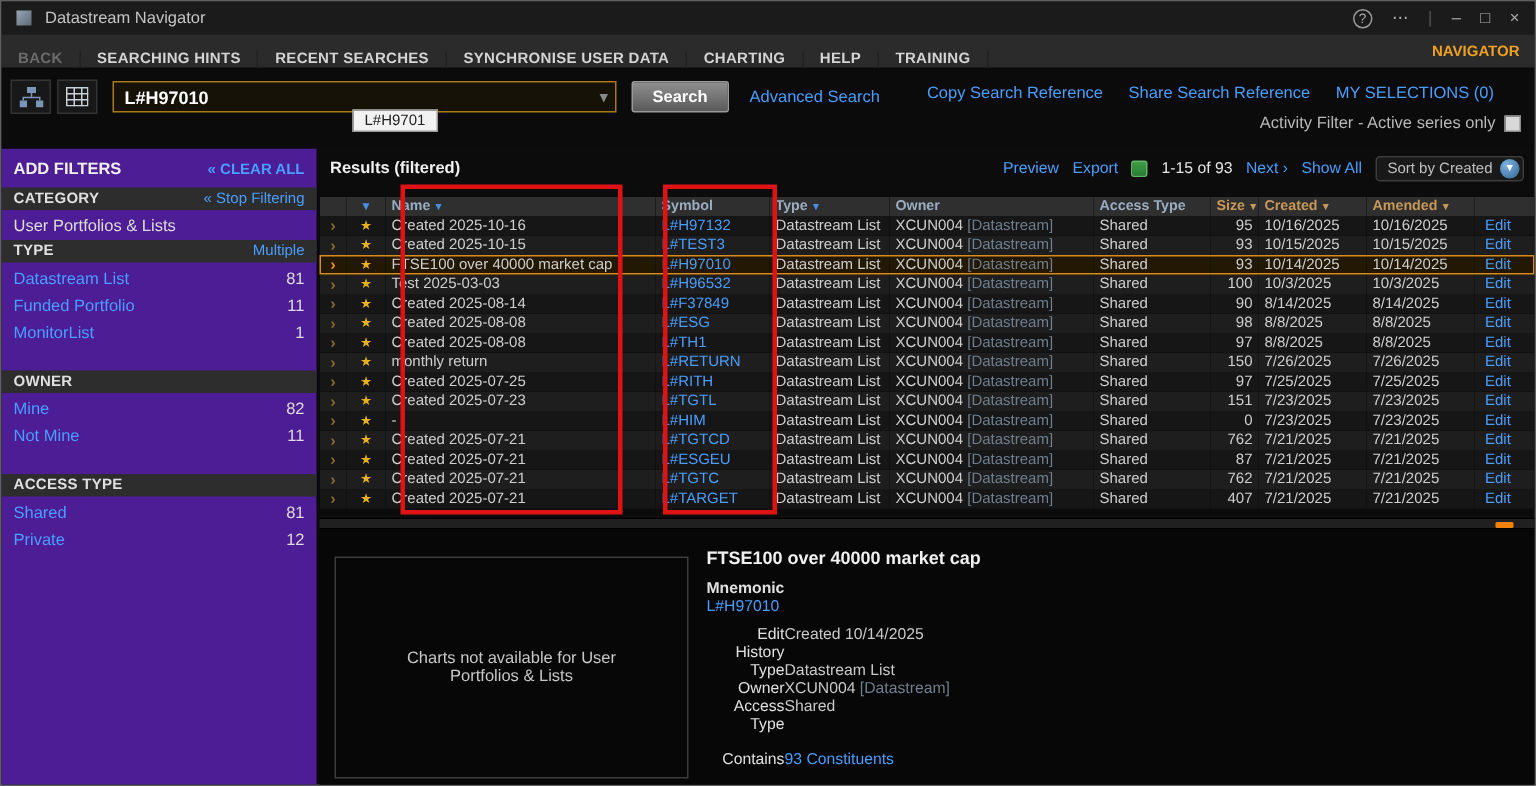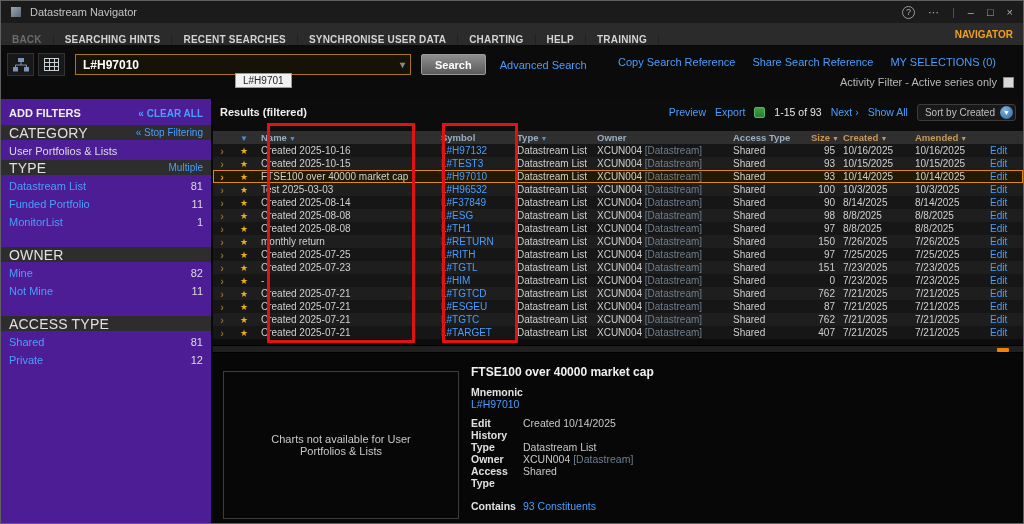--- a/index.html
+++ b/index.html
@@ -36,21 +36,21 @@
 .checkbox{width:11px;height:11px;background:#d8d8d8;border:1px solid #8a8a8a;cursor:pointer;}
 .tooltip{position:absolute;left:234px;top:27px;background:#f2f2f2;border:1px solid #9a9a9a;color:#222;font-size:10px;padding:1px 7px;z-index:20;}
 
 
 .content{display:flex;height:426px;}
 .sidebar{width:212px;background:#4c1d95;padding-top:4px;}
 .sb-top{display:flex;justify-content:space-between;align-items:center;padding:4px 8px 6px 8px;}
 .sb-title{color:#f0f0f0;font-weight:bold;font-size:11px;}
 .sb-top a{font-size:10px;font-weight:bold;}
 .sb-header{background:#2d2d2d;display:flex;justify-content:space-between;align-items:center;padding:2px 8px;height:15px;}
-.sb-header .h{color:#e0e0e0;font-weight:normal;font-size:14px;letter-spacing:.2px;}
+.sb-header .h{color:#e0e0e0;font-weight:bold;font-size:10px;letter-spacing:.2px;}
 .sb-header a{font-size:10px;}
 .sb-value{color:#ddd;font-size:11px;padding:5px 8px 3px 8px;cursor:pointer;}
 .sb-list{padding:2px 0;}
 .sb-row{display:flex;justify-content:space-between;padding:3px 8px;font-size:11px;line-height:12px;cursor:pointer;}
 .sb-row .count{color:#ddd;}
 .sb-gap{height:14px;}
 
 
 .results{flex:1;margin-left:2px;display:flex;flex-direction:column;background:#0c0c0c;}
 .results-bar{height:26px;display:flex;align-items:center;padding:0 7px;}
@@ -92,21 +92,21 @@
 
 .splitter{height:8px;background:#202020;border-top:1px solid #000;border-bottom:1px solid #000;position:relative;margin-top:6px;cursor:row-resize;}
 .splitter .grip{position:absolute;right:14px;top:2px;width:12px;height:4px;background:#f0820a;border-radius:1px;}
 .details{flex:1;position:relative;background:#070707;}
 .no-chart-box{position:absolute;left:10px;top:18px;width:236px;height:148px;border:1px solid #3c3c3c;display:flex;align-items:center;justify-content:center;text-align:center;color:#c8c8c8;font-size:11px;padding:0 28px;}
 .detail-col{position:absolute;left:258px;top:12px;width:430px;font-size:10.5px;color:#c8c8c8;}
 .detail-title{color:#f0f0f0;font-weight:bold;font-size:12px;margin-bottom:7px;}
 .mn-label{font-weight:bold;color:#e0e0e0;line-height:12px;}
 .mn-value{margin-bottom:7px;line-height:12px;}
 .d-row{display:flex;line-height:12px;}
-.d-label{width:52px;font-weight:bold;color:#e0e0e0;flex-shrink:0;}
+.d-label{width:52px;font-weight:normal;color:#e0e0e0;flex-shrink:0;text-align:right;}
 .d-suffix{color:#6f7f8f;}
 .d-gap{height:11px;}
 .actions-links{display:flex;flex-direction:column;line-height:11px;font-size:10.5px;}
 
 
 .annotation{position:absolute;border:3px solid #e01212;z-index:30;}
 .ann-name{left:266px;top:122px;width:148px;height:220px;}
 .ann-symbol{left:441px;top:122px;width:76px;height:220px;}
 </style>
 </head>

